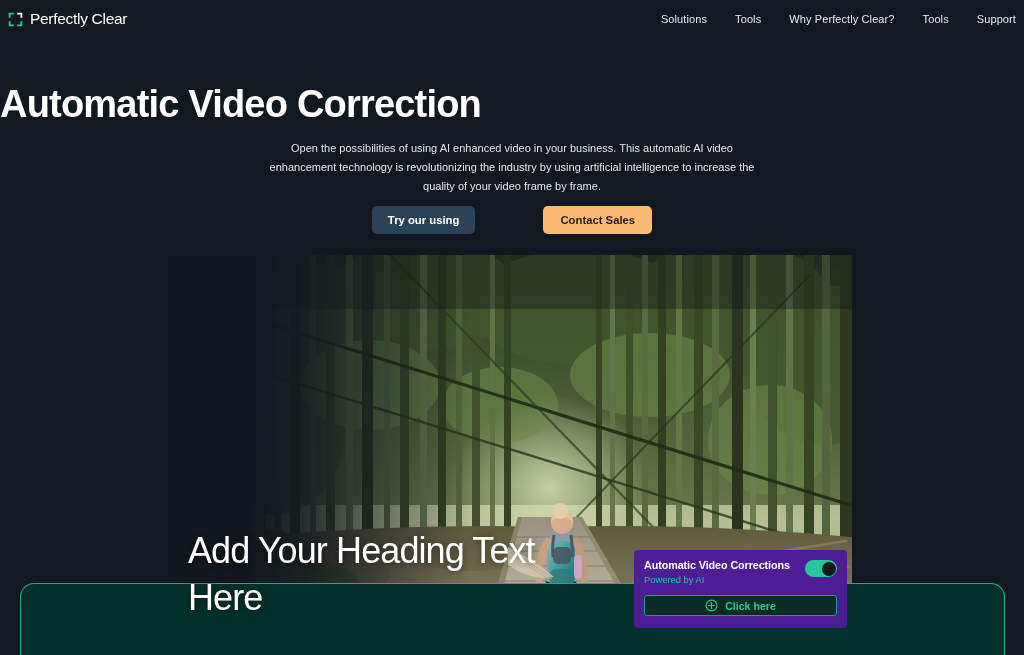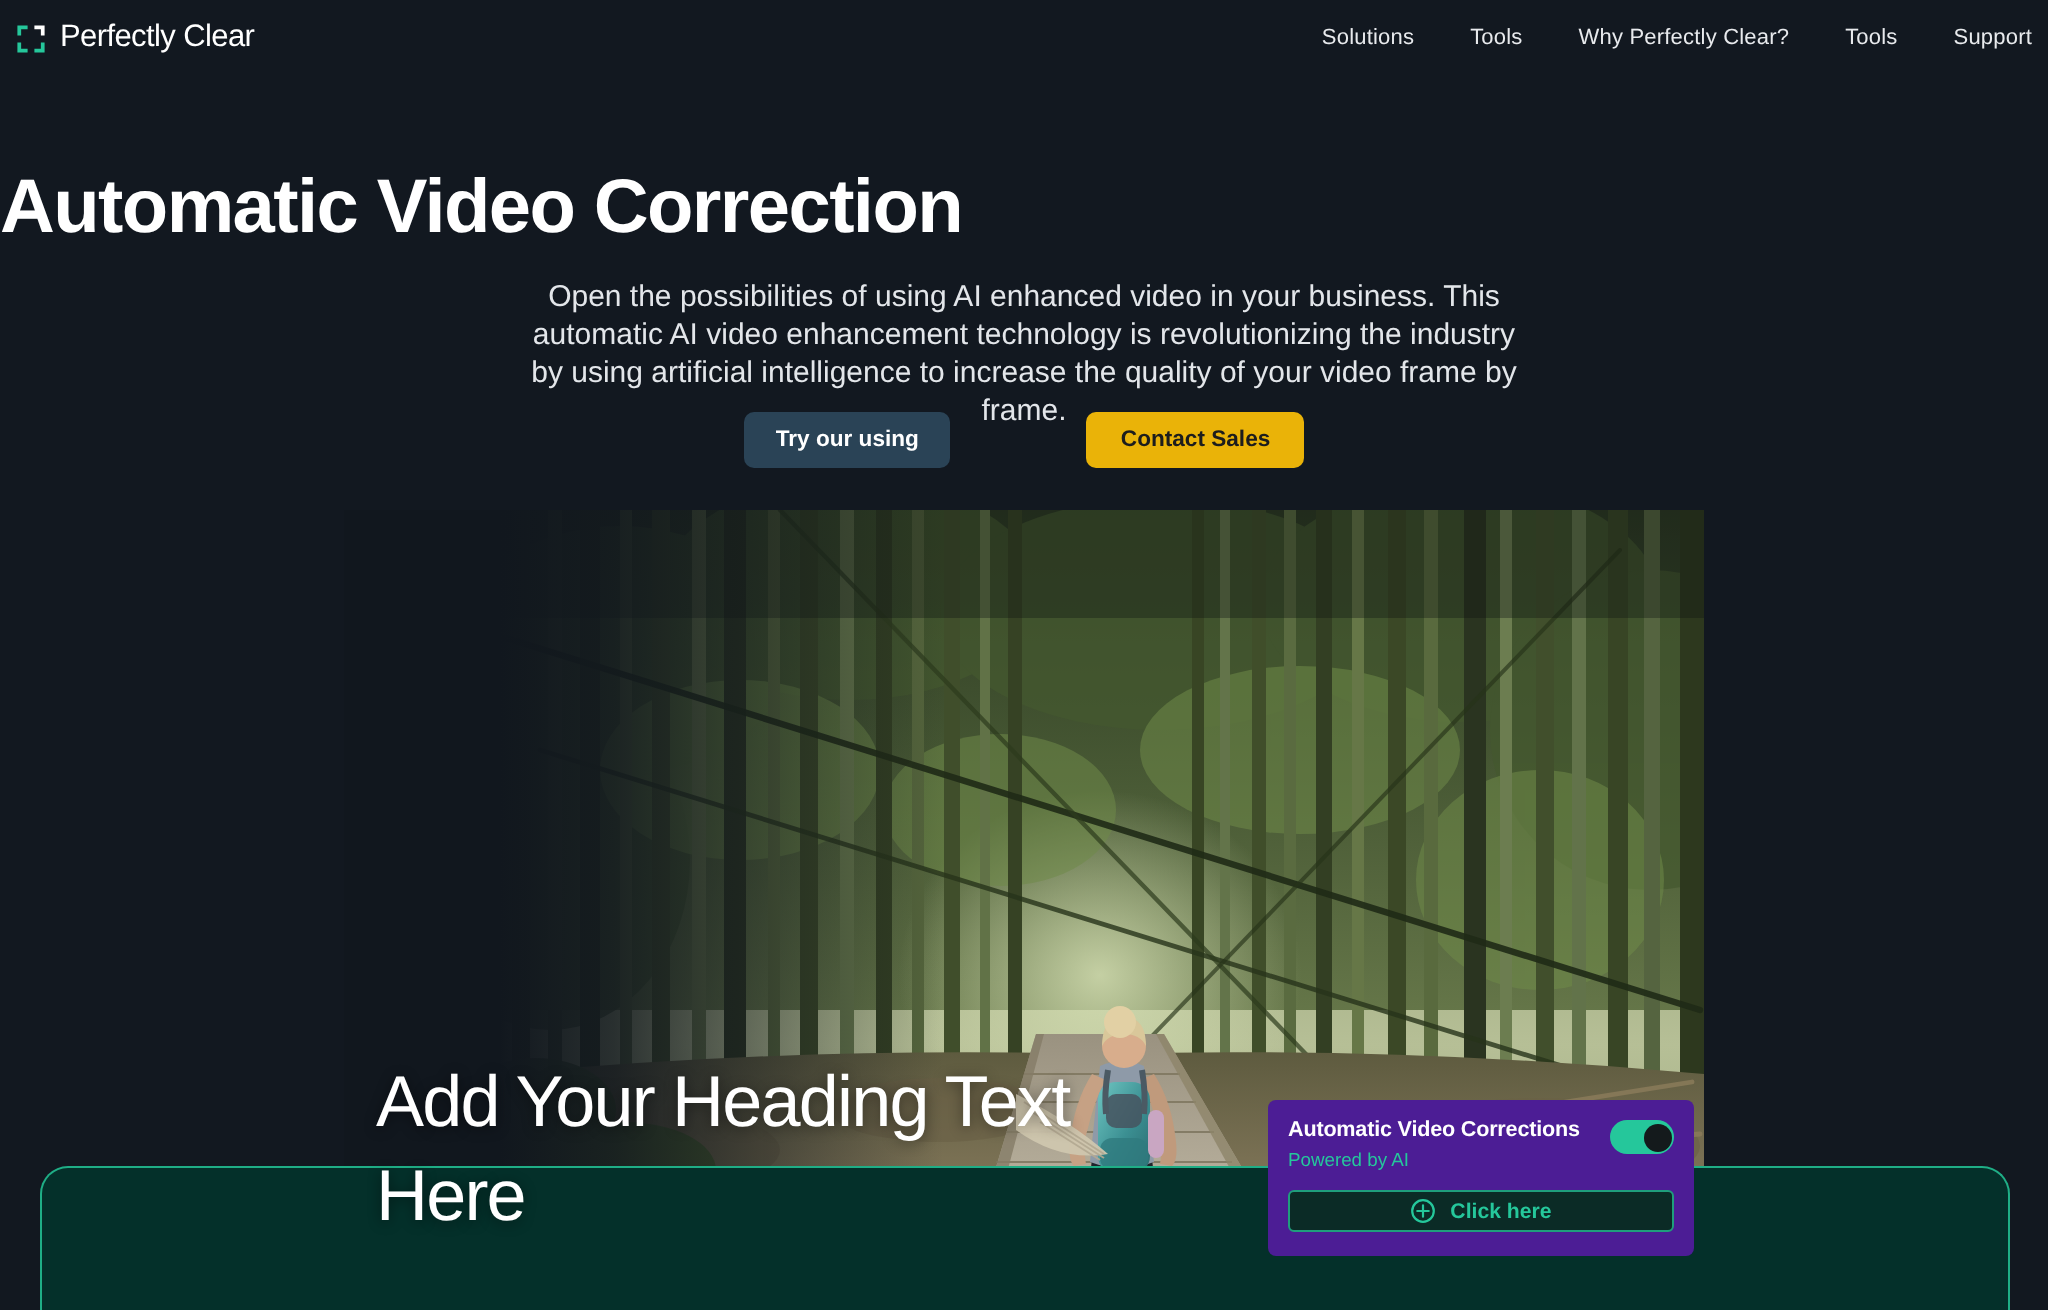--- a/index.html
+++ b/index.html
@@ -42,34 +42,34 @@
   
   #hero-title {
     position:absolute; top:82px; left:0; width:1024px;
     color:#ffffff;
     font-size:38px; font-weight:700; letter-spacing:-0.8px;
     line-height:44px;
   }
   #hero-sub {
     position:absolute; top:139px; left:50%; transform:translateX(-50%);
     width:494px; text-align:center;
-    color:#e3e6ea; font-size:15px; line-height:19px;
+    color:#e3e6ea; font-size:11px; line-height:19px;
   }
   #cta-row {
     position:absolute; top:206px; left:0; width:1024px;
     display:flex; justify-content:center; gap:68px;
   }
   .btn { border:none; cursor:pointer; font-size:11.3px; font-weight:700;
          border-radius:5px; white-space:nowrap; }
   #btn-demo {
     background:#2a4356; color:#ffffff;
     padding:8px 16px;
   }
   #btn-sales {
-    background:#eab308; color:#1d1d1d;
+    background:#fdba74; color:#1d1d1d;
     padding:8px 17px;
   }
 
   
   #media-panel {
     position:absolute; left:172px; top:255px;
     width:680px; height:382px;
     background:#11171e; overflow:hidden;
   }
   #photo {

